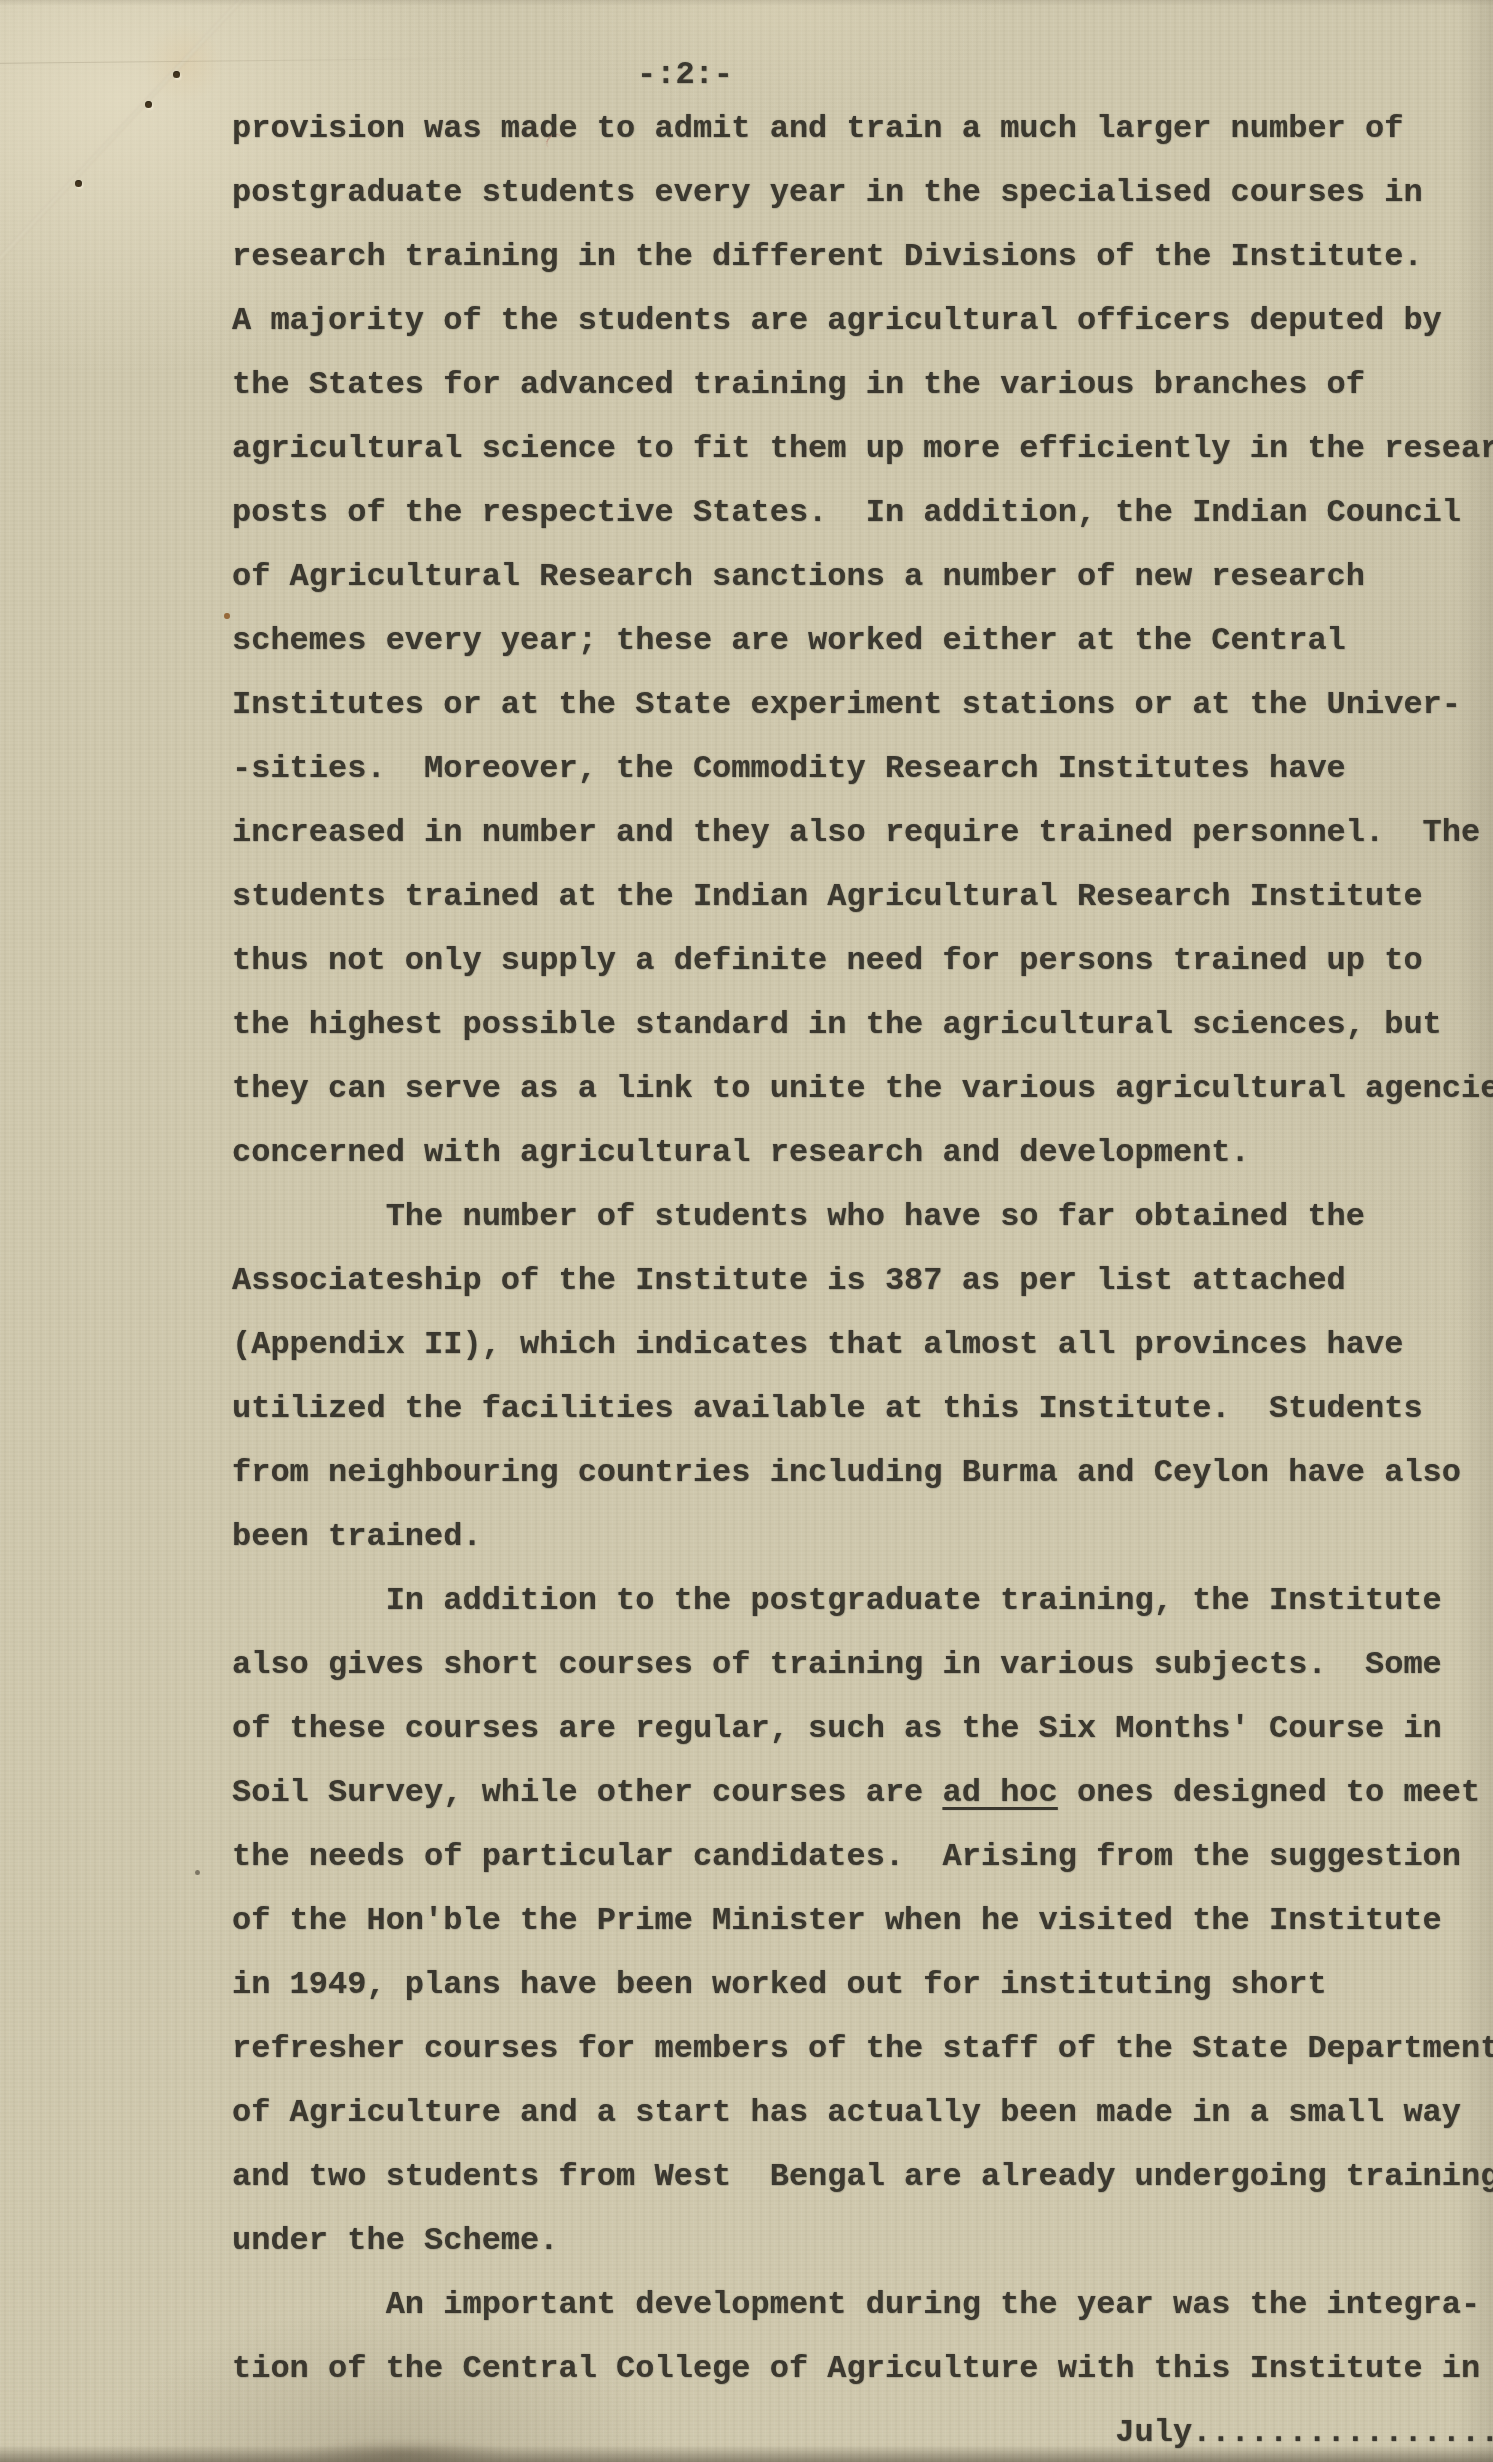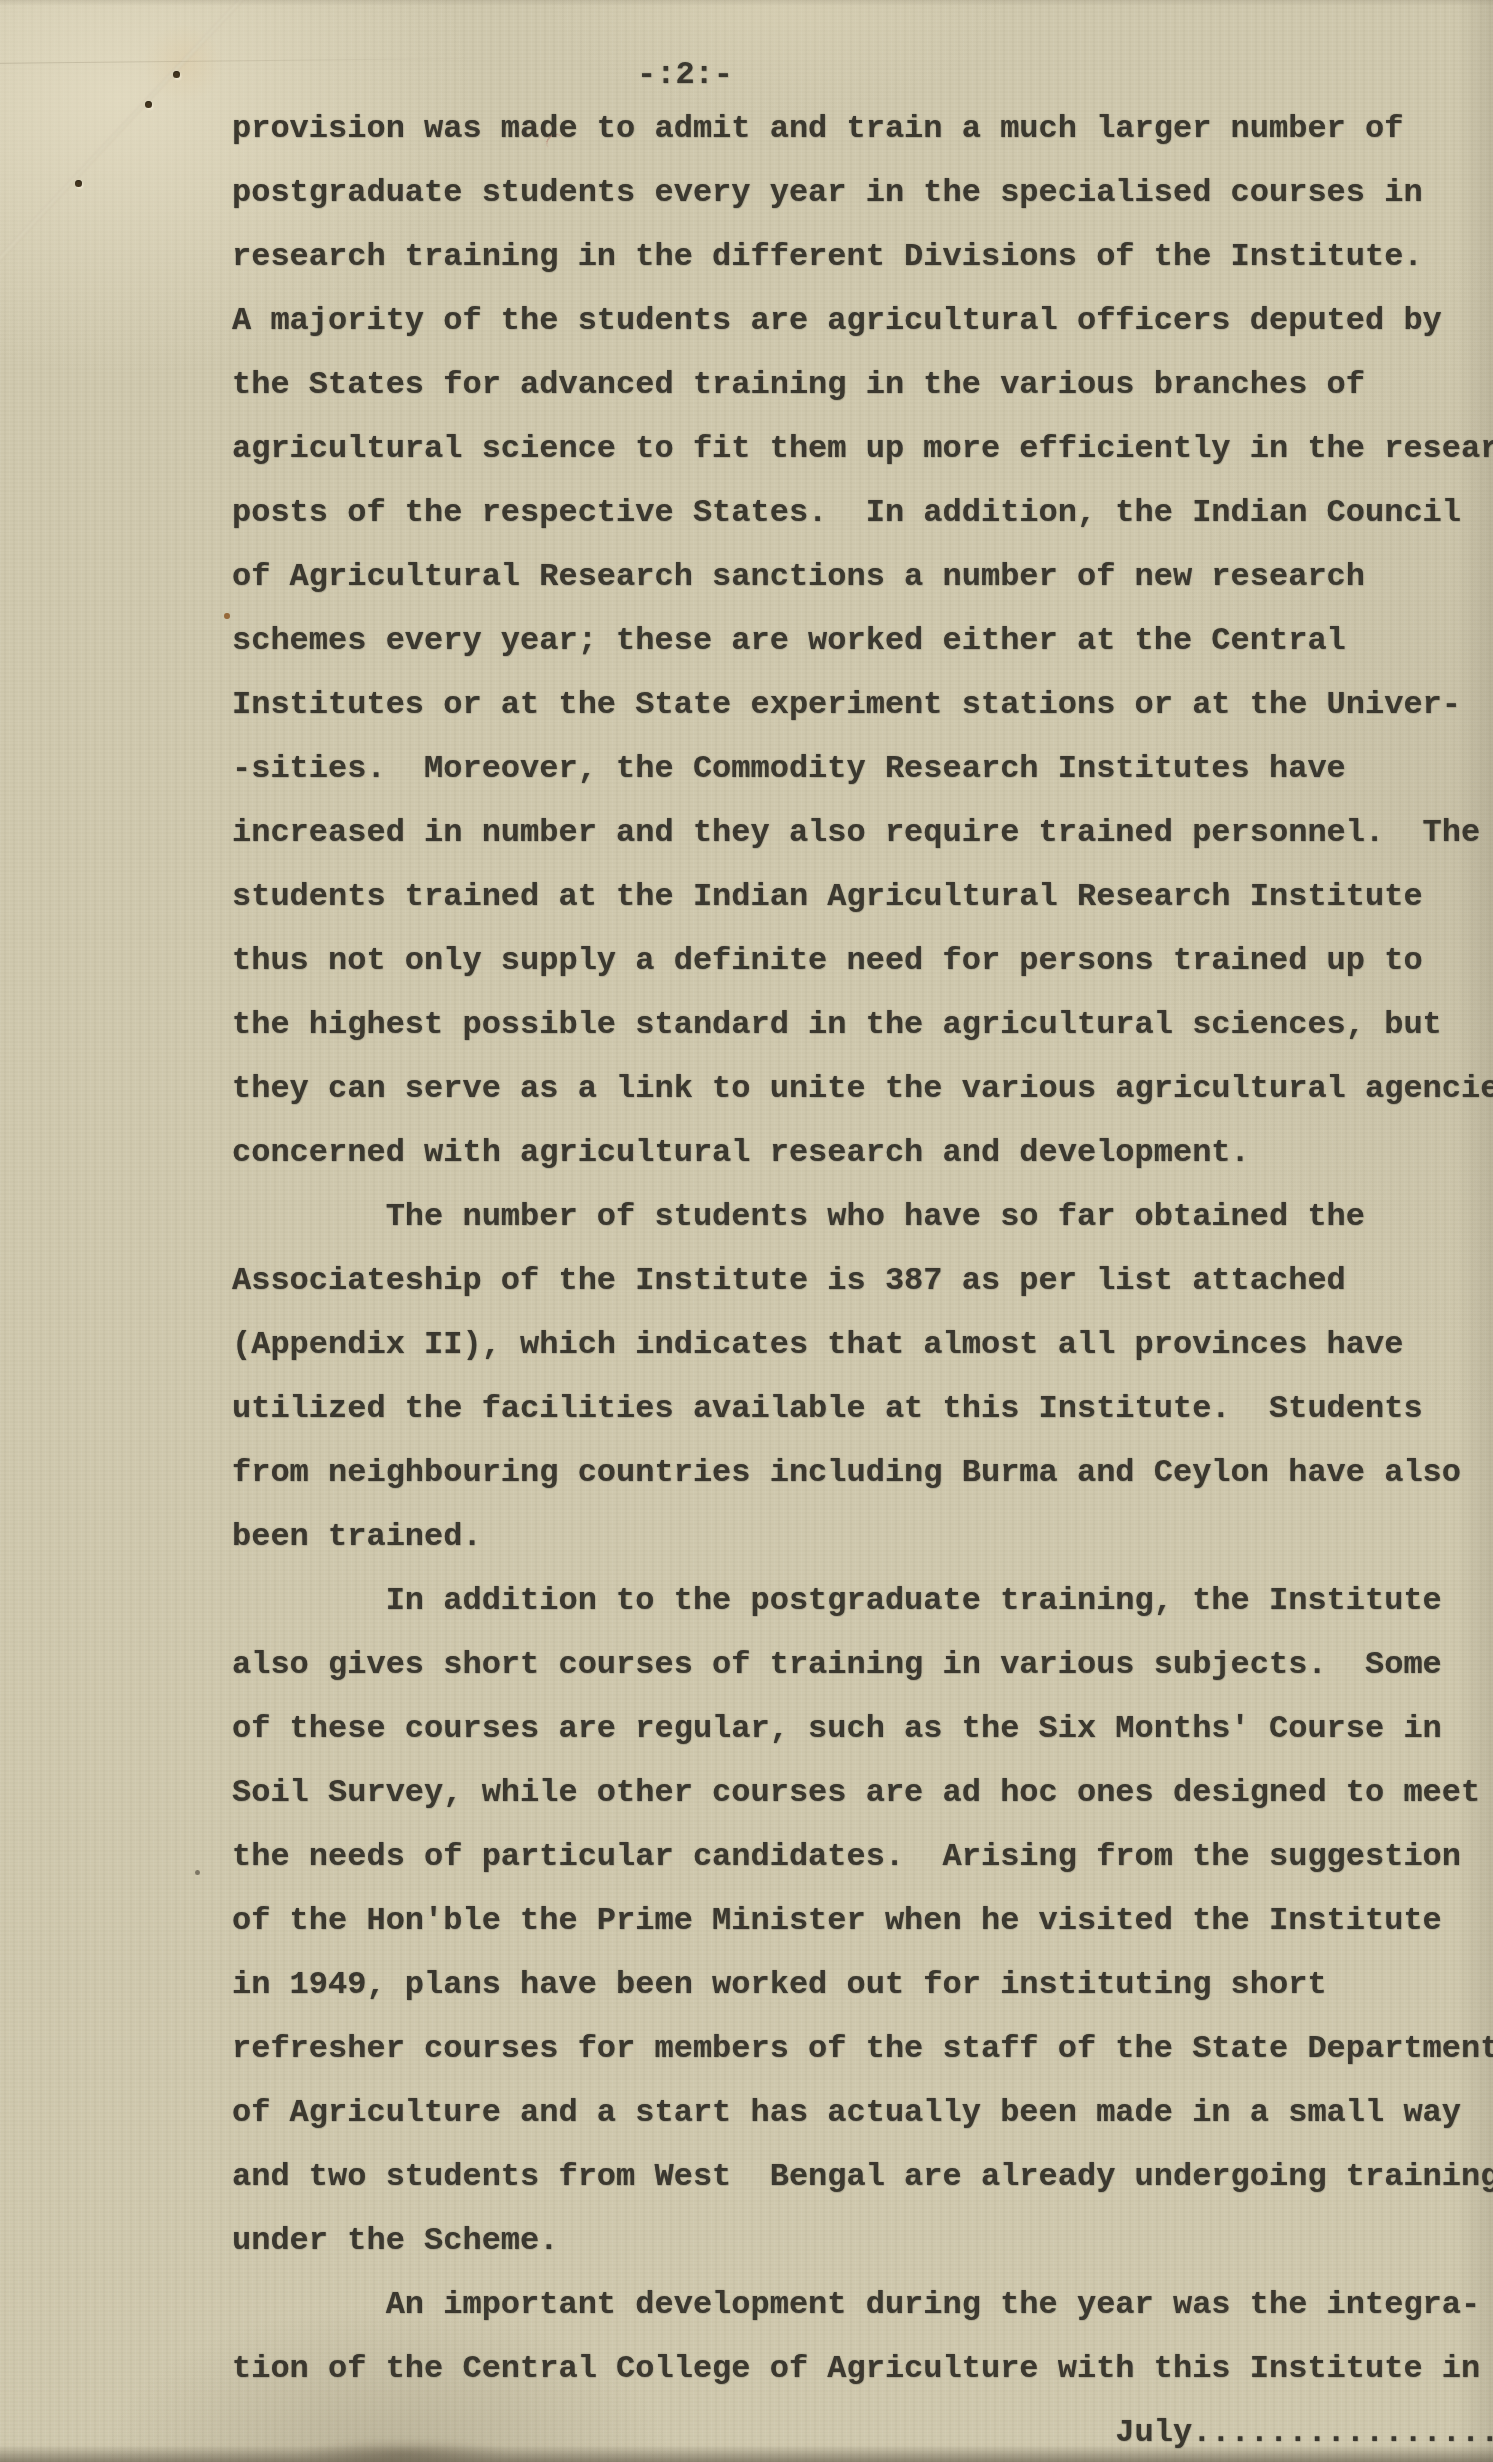--- a/index.html
+++ b/index.html
@@ -76,21 +76,21 @@
   }
   .header{
     position:absolute;left:637px;top:56px;
     font-size:32px;letter-spacing:0;white-space:pre;
   }
   .body-text{
     position:absolute;left:232px;top:97px;
     font-size:32px;line-height:64px;white-space:pre;
   }
   .line{height:64px;}
-  .u-seg{text-decoration-thickness:2.5px;text-underline-offset:5.7px;}
+  .u-seg{text-decoration:underline;text-decoration-thickness:2.5px;text-underline-offset:5.7px;}
 </style>
 </head>
 <body>
 
 <div class="page">
 
   <div class="crease"></div>
   <div class="crease-faint"></div>
   <div class="hole hole1"></div>
   <div class="hole hole2"></div>

